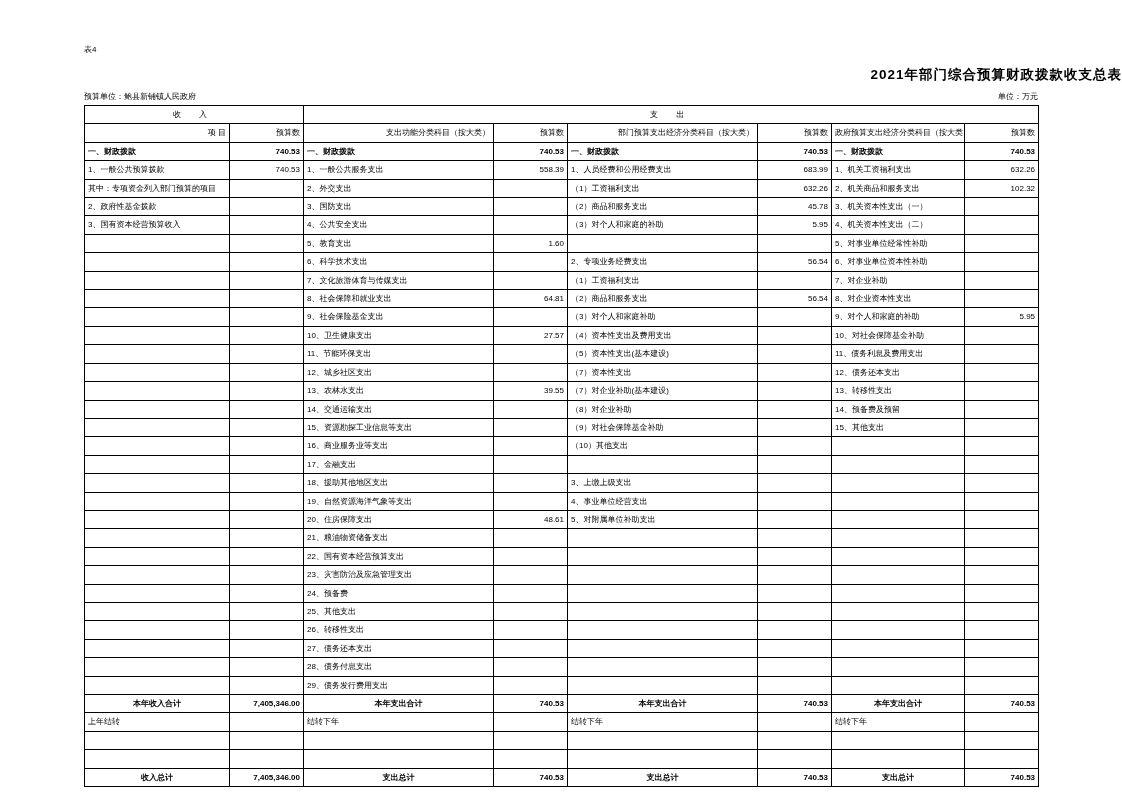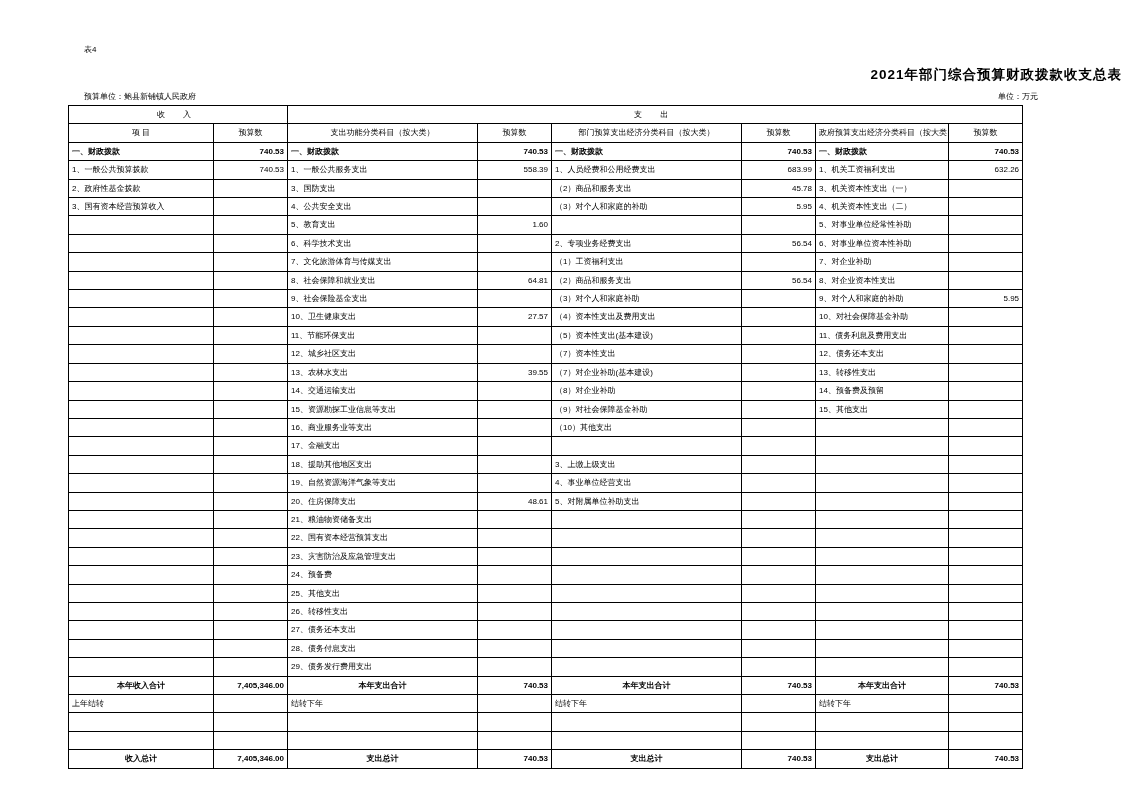--- a/index.html
+++ b/index.html
@@ -2,27 +2,27 @@
 <html><head>
 <meta charset="utf-8">
 <style>
   html,body{margin:0;padding:0;background:#ffffff;}
   body{width:1122px;height:793px;font-family:"Liberation Sans","DejaVu Sans",sans-serif;color:#000;}
   .page{position:relative;width:1122px;height:793px;box-sizing:border-box;}
   .tblno{position:absolute;left:84px;top:44px;font-size:8px;}
   .title{position:absolute;left:0;right:0;top:66px;text-align:right;font-size:13.5px;font-weight:bold;letter-spacing:1px;}
   .unit-left{position:absolute;left:84px;top:91px;font-size:8px;}
   .unit-right{position:absolute;right:84px;top:91px;font-size:8px;}
-  table.main{position:absolute;left:68px;top:105px;border-collapse:collapse;table-layout:fixed;width:954px;}
+  table.main{position:absolute;left:84px;top:105px;border-collapse:collapse;table-layout:fixed;width:954px;}
   table.main td{border:1px solid #000;font-size:8px;padding:0 3px;height:17.4px;line-height:17.4px;overflow:hidden;white-space:nowrap;}
   .c-lbl{text-align:left;}
   .c-num{text-align:right;}
   .center{text-align:center;}
   .bold{font-weight:bold;}
-  .hdr{text-align:center;font-size:8.5px;}
+  .hdr{text-align:right;font-size:8.5px;}
   .hdr-big{text-align:center;font-size:9px;letter-spacing:8px;}
   .indent1{padding-left:8px;}
   .indent2{padding-left:18px;}
 </style>
 </head>
 <body>
 
 <div class="page">
 
   <div class="tblno">表4</div>
@@ -70,20 +70,30 @@
           <td class="c-lbl indent1">1、一般公共预算拨款</td>
           <td class="c-num">740.53</td>
           <td class="c-lbl indent1">1、一般公共服务支出</td>
           <td class="c-num">558.39</td>
           <td class="c-lbl indent1">1、人员经费和公用经费支出</td>
           <td class="c-num">683.99</td>
           <td class="c-lbl indent1">1、机关工资福利支出</td>
           <td class="c-num">632.26</td>
         </tr>
         <tr>
+          <td class="c-lbl indent2">其中：专项资金列入部门预算的项目</td>
+          <td class="c-num"></td>
+          <td class="c-lbl indent1">2、外交支出</td>
+          <td class="c-num"></td>
+          <td class="c-lbl indent2">（1）工资福利支出</td>
+          <td class="c-num">632.26</td>
+          <td class="c-lbl indent1">2、机关商品和服务支出</td>
+          <td class="c-num">102.32</td>
+        </tr>
+        <tr>
           <td class="c-lbl indent1">2、政府性基金拨款</td>
           <td class="c-num"></td>
           <td class="c-lbl indent1">3、国防支出</td>
           <td class="c-num"></td>
           <td class="c-lbl indent2">（2）商品和服务支出</td>
           <td class="c-num">45.78</td>
           <td class="c-lbl indent1">3、机关资本性支出（一）</td>
           <td class="c-num"></td>
         </tr>
         <tr>

